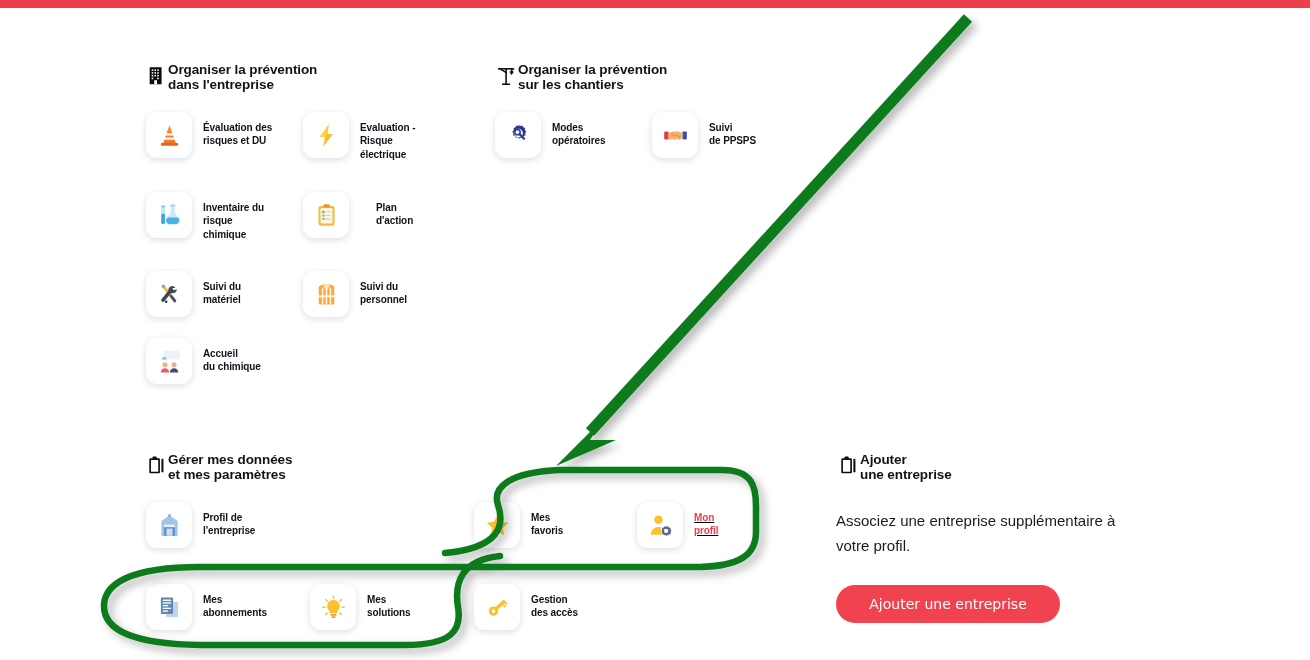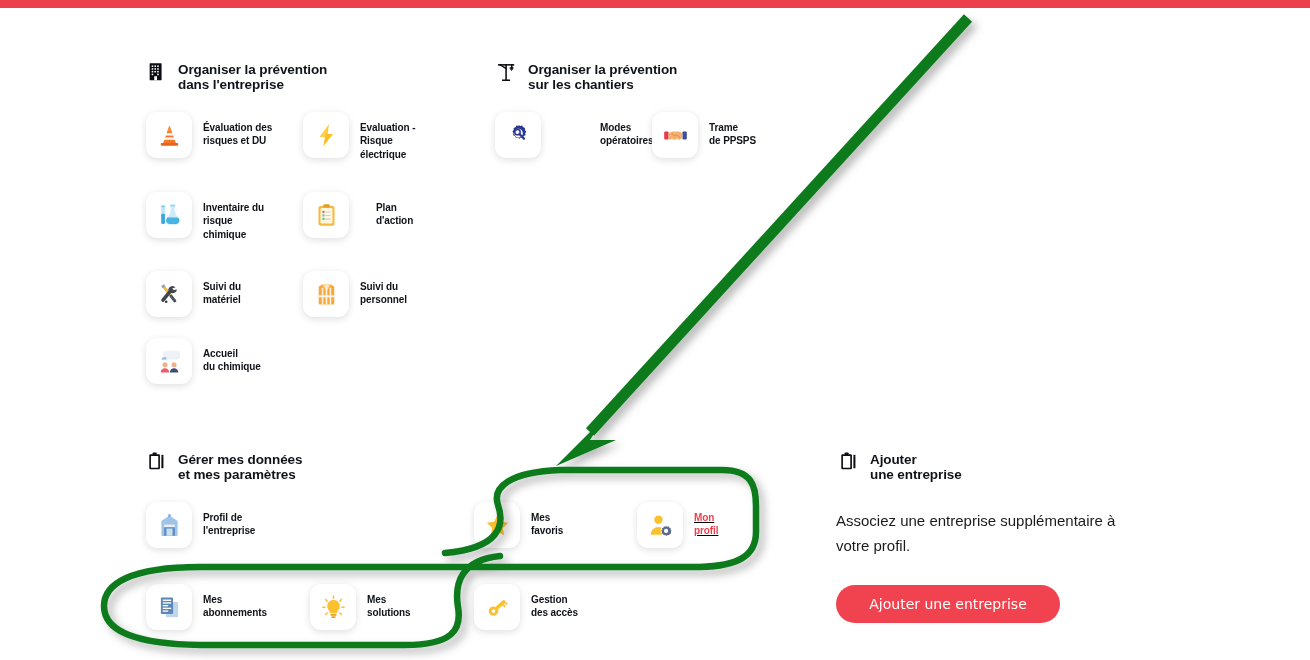--- a/index.html
+++ b/index.html
@@ -18,21 +18,21 @@
   }
   .topbar-inner {
     position:absolute; top:-16px; left:0; width:1310px; height:24px;
     display:flex; align-items:center; gap:14px; padding:0 14px;
     font-size:12px; font-weight:700; color:#fff; white-space:nowrap;
   }
   .topbar-right { position:absolute; top:-16px; right:14px; height:24px;
     display:flex; align-items:center; gap:26px; font-size:11px; color:#fff; }
 
   
-  .group-head { position:absolute; display:flex; align-items:flex-start; gap:10px; }
+  .group-head { position:absolute; display:flex; align-items:center; gap:0; }
   .group-head .ghead-text {
     font-size:13.5px; font-weight:700; color:#10131a; line-height:15px;
     letter-spacing:-0.1px; white-space:pre-line;
   }
   .ghead-icon { width:22px; height:24px; flex:0 0 22px; margin-top:-1px; }
 
   
   .tile { position:absolute; display:flex; align-items:flex-start; gap:0; }
   .tile-box {
     width:46px; height:46px; border-radius:11px; background:#fff;
@@ -218,21 +218,21 @@
         <path d="M5.6 29 a5 5 0 0 1 10 0 Z" fill="#EE5A6A"></path>
         <circle cx="21.4" cy="19.8" r="3" fill="#F2B08A"></circle>
         <path d="M16.4 29 a5 5 0 0 1 10 0 Z" fill="#3C4E73"></path>
         <path d="M6.6 13.8 a3.1 3.1 0 0 1 3.1-3.1 h2.5 v3.1 Z" fill="#8FC8EC"></path>
       </svg>
     </span>
     <span class="tile-label">Accueil
 du chimique</span>
   </div>
 
-  <div class="tile" style="left:495px; top:112px;gap:48px;">
+  <div class="tile" style="left:495px; top:112px;">
     <span class="tile-box">
       <svg viewBox="0 0 32 32">
         <path d="M16 3.6 l2.1 1.1 2.3-.5 1.2 2.1 2.2 .8 -.2 2.4 1.6 1.7 -1.2 2.1 .4 2.3 -2.2 .9 -1 2.2 -2.3-.3 -1.9 1.4 -1.9-1.4 -2.3 .3 -1-2.2 -2.2-.9 .4-2.3 -1.2-2.1 1.6-1.7 -.2-2.4 2.2-.8 1.2-2.1 2.3 .5 Z" fill="#2B3A8F"></path>
         <circle cx="16" cy="13.2" r="5.1" fill="#F7F9FC"></circle>
         <circle cx="14.8" cy="12" r="3.2" fill="none" stroke="#2B3A8F" stroke-width="1.8"></circle>
         <path d="M17.1 14.3 L22.5 19.7" stroke="#2B3A8F" stroke-width="2.6" stroke-linecap="round"></path>
       </svg>
     </span>
     <span class="tile-label">Modes
 opératoires</span>
@@ -240,21 +240,21 @@
 
   <div class="tile" style="left:652px; top:112px;">
     <span class="tile-box">
       <svg viewBox="0 0 32 32">
         <rect x="2.6" y="11.2" width="5.2" height="9.6" rx="1.2" fill="#E23B4C"></rect>
         <rect x="24.2" y="11.2" width="5.2" height="9.6" rx="1.2" fill="#3B4FA0"></rect>
         <path d="M7.8 13.2 l4.6-1.8 h7.2 l4.6 1.8 v5.6 l-3.6 2.6 -2.6-1.9 -2.4 1.9 -3.2-1.4 -4.6 .9 Z" fill="#F6B06E"></path>
         <path d="M11.6 13.6 l3.4 3.2 2.6-1.4 3.4 2.9" stroke="#E29455" stroke-width="1.3" fill="none" stroke-linecap="round"></path>
       </svg>
     </span>
-    <span class="tile-label">Trame
+    <span class="tile-label">Suivi
 de PPSPS</span>
   </div>
 
   <div class="group-head" style="left:146px; top:452px;">
     <span class="ghead-icon">
       <svg viewBox="0 0 24 24" fill="none">
         <rect x="3.6" y="3.6" width="11.6" height="16.4" rx="1.2" fill="#0b0d12"></rect>
         <rect x="5.4" y="5.4" width="8" height="12.8" rx=".6" fill="#fff"></rect>
         <rect x="7.2" y="1.6" width="4.4" height="2.8" rx=".8" fill="#0b0d12"></rect>
         <rect x="16.8" y="6.4" width="2.2" height="12.4" fill="#0b0d12"></rect>

